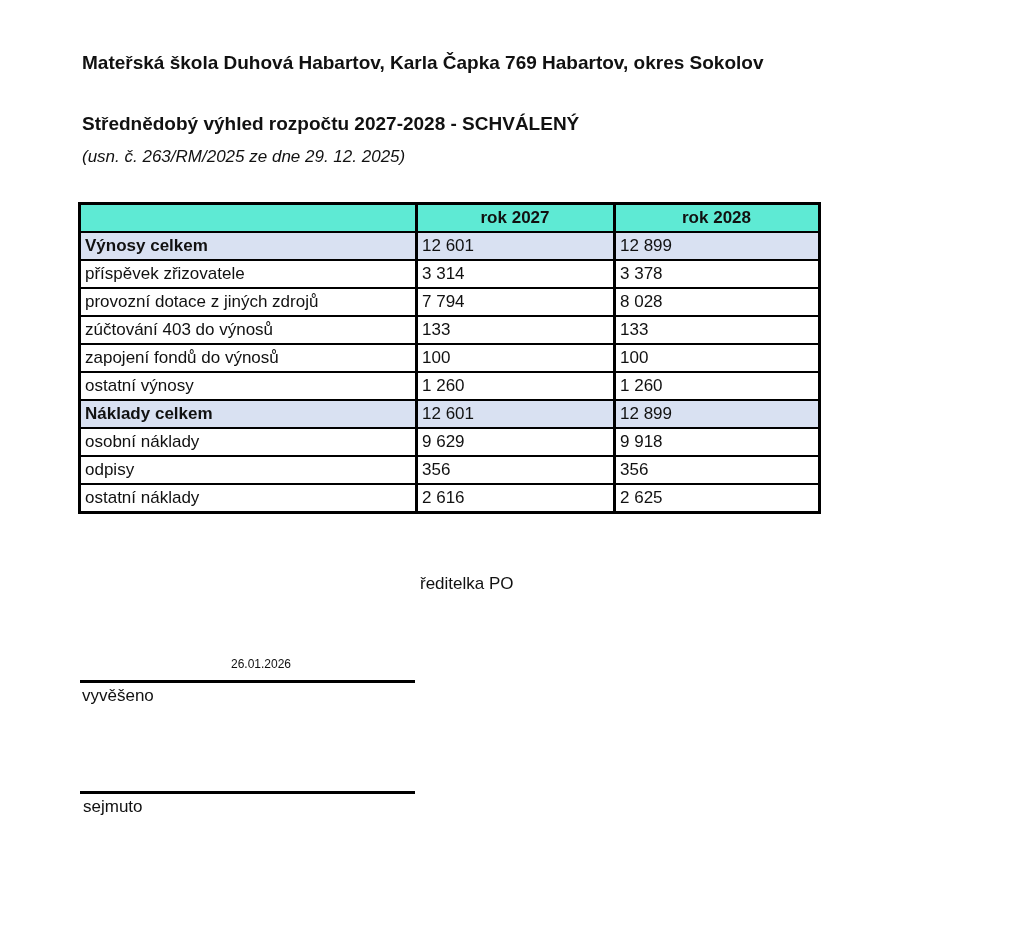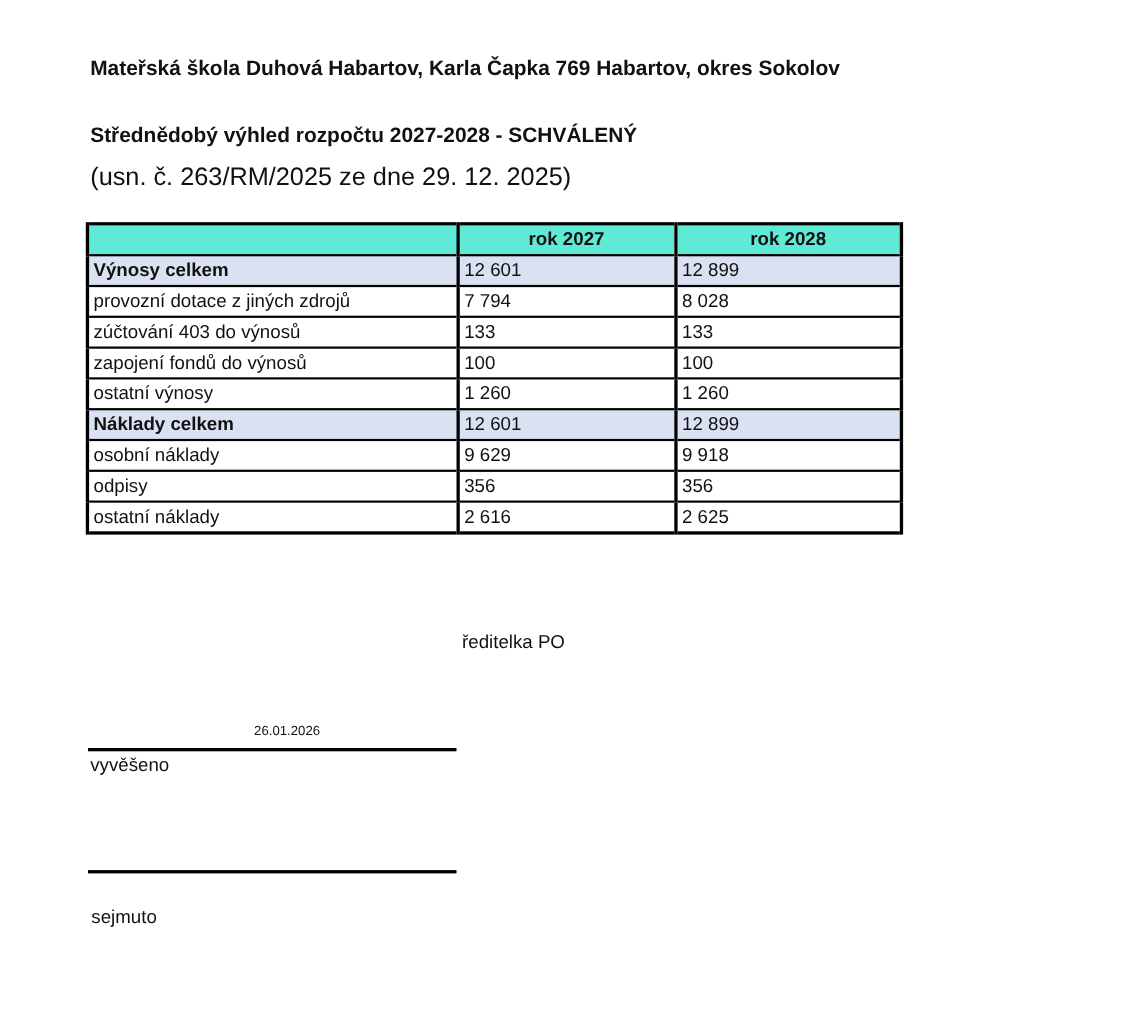--- a/index.html
+++ b/index.html
@@ -29,22 +29,23 @@
     left: 82px;
     top: 113px;
     font-size: 19px;
     font-weight: bold;
     white-space: nowrap;
   }
   .doc-resolution {
     position: absolute;
     left: 82px;
     top: 147px;
-    font-size: 23px;
-    white-space: nowrap;
+    font-size: 17px;
+    white-space: nowrap;
+    font-style: italic;
   }
   table.budget {
     position: absolute;
     left: 78px;
     top: 202px;
     width: 740px;
     border-collapse: collapse;
     table-layout: fixed;
     font-size: 17px;
   }
@@ -105,21 +106,21 @@
   .posted-label {
     position: absolute;
     left: 82px;
     top: 686px;
     font-size: 17px;
     white-space: nowrap;
   }
   .removed-label {
     position: absolute;
     left: 83px;
-    top: 824px;
+    top: 797px;
     font-size: 17px;
     white-space: nowrap;
   }
 </style>
 </head>
 <body>
 
 <div class="page">
 
   <div class="doc-title">Mateřská škola Duhová Habartov, Karla Čapka 769 Habartov, okres Sokolov</div>
@@ -141,20 +142,25 @@
         <th>rok 2028</th>
       </tr>
     </thead>
     <tbody id="budget-body">
         <tr class="highlight">
           <td class="label-cell">Výnosy celkem</td>
           <td class="num-cell">12 601</td>
           <td class="num-cell">12 899</td>
         </tr>
         <tr>
+          <td class="label-cell">příspěvek zřizovatele</td>
+          <td class="num-cell">3 314</td>
+          <td class="num-cell">3 378</td>
+        </tr>
+        <tr>
           <td class="label-cell">provozní dotace z jiných zdrojů</td>
           <td class="num-cell">7 794</td>
           <td class="num-cell">8 028</td>
         </tr>
         <tr>
           <td class="label-cell">zúčtování 403 do výnosů</td>
           <td class="num-cell">133</td>
           <td class="num-cell">133</td>
         </tr>
         <tr>

